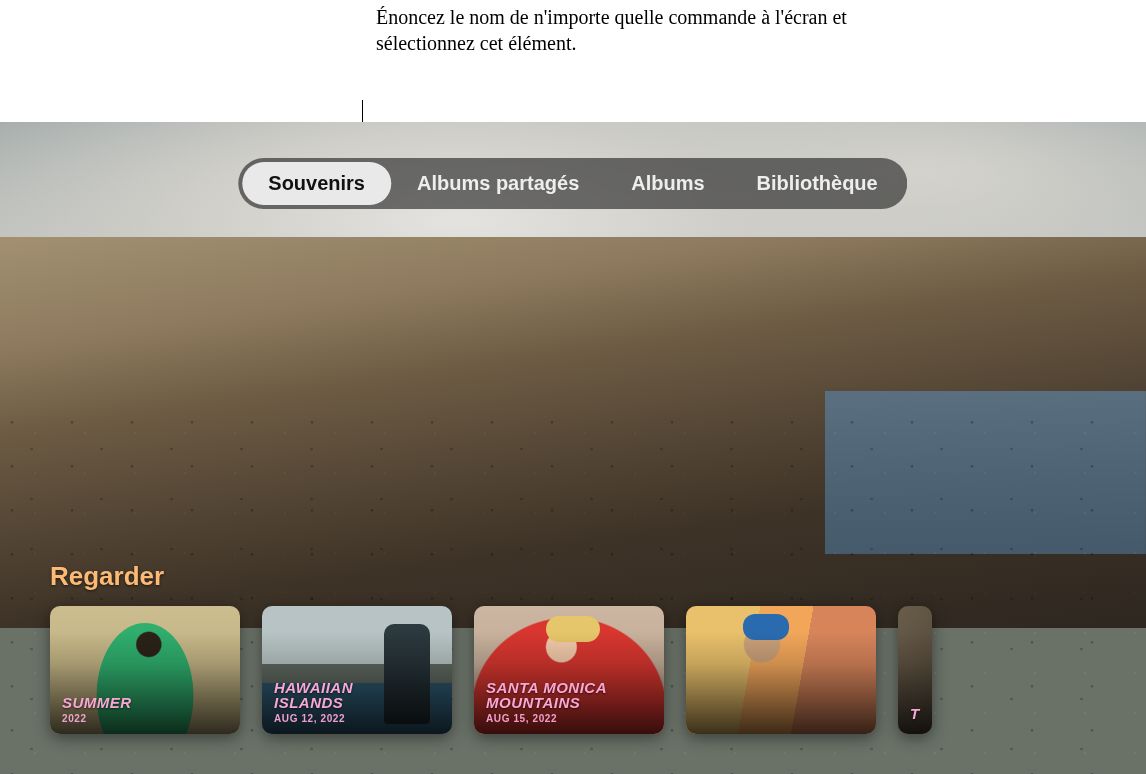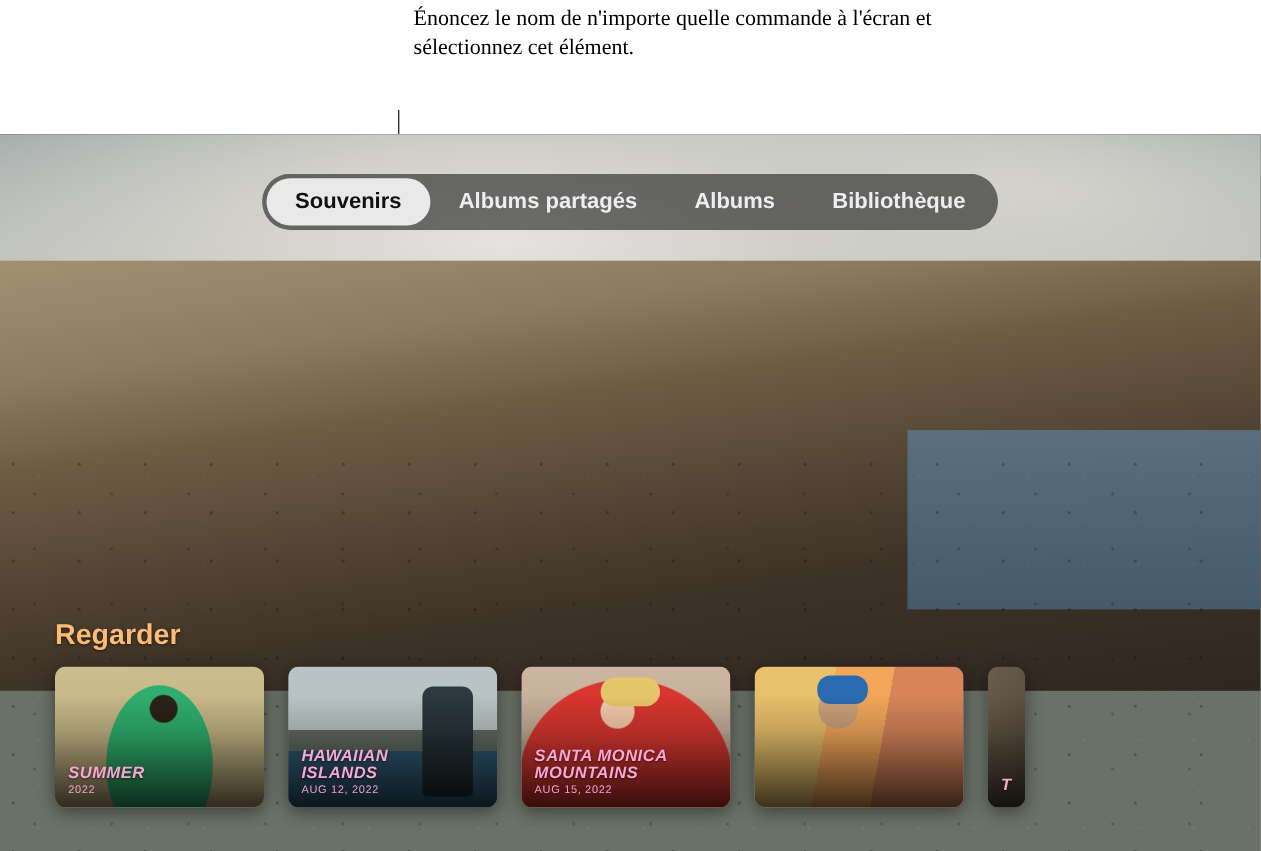--- a/index.html
+++ b/index.html
@@ -130,21 +130,21 @@
     font-weight: 900;
     font-style: italic;
     font-size: 15px;
     letter-spacing: .5px;
     text-transform: uppercase;
     line-height: 1.05;
     text-shadow: 0 1px 2px rgba(0,0,0,.6);
   }
   .card .date {
     font-size: 10px;
-    font-weight: 400;
+    font-weight: 700;
     letter-spacing: .6px;
     margin-top: 2px;
     text-transform: uppercase;
     opacity: .95;
   }
   .card.partial { width: 34px; }
   
   .t0{background:
       radial-gradient(circle at 52% 30%, #2b2218 0 9%, transparent 10%),
       radial-gradient(ellipse 80px 120px at 50% 70%, #2fae6d 0 60%, transparent 61%),

